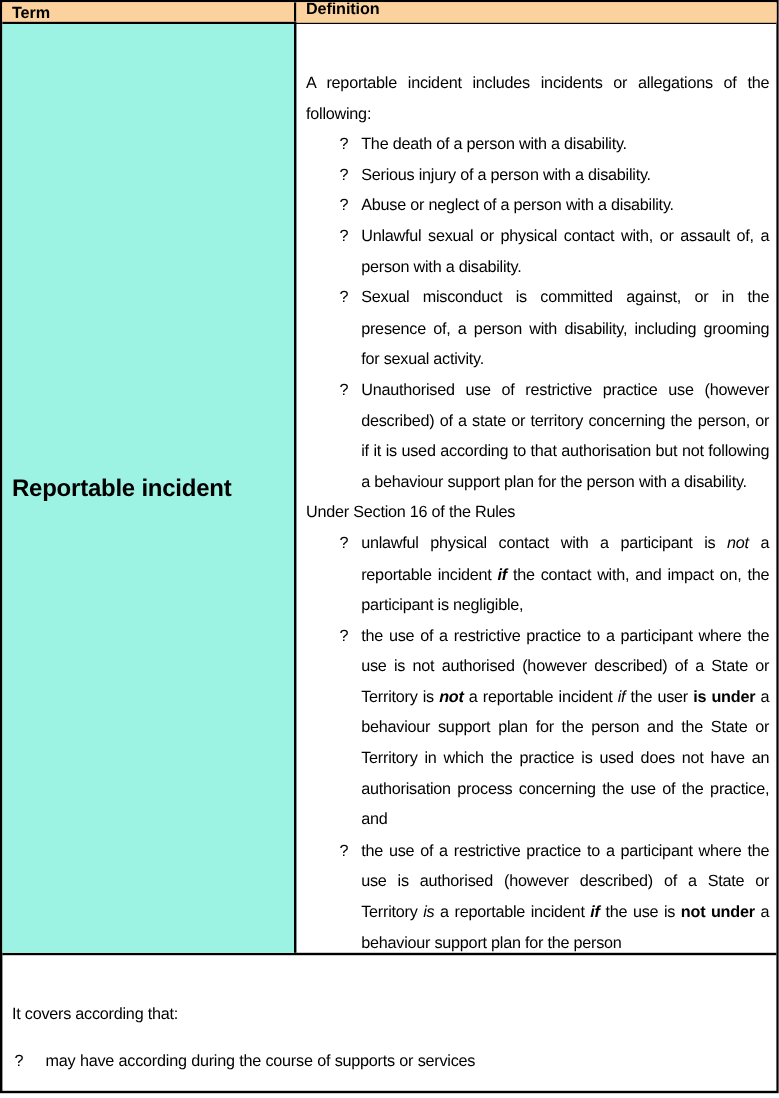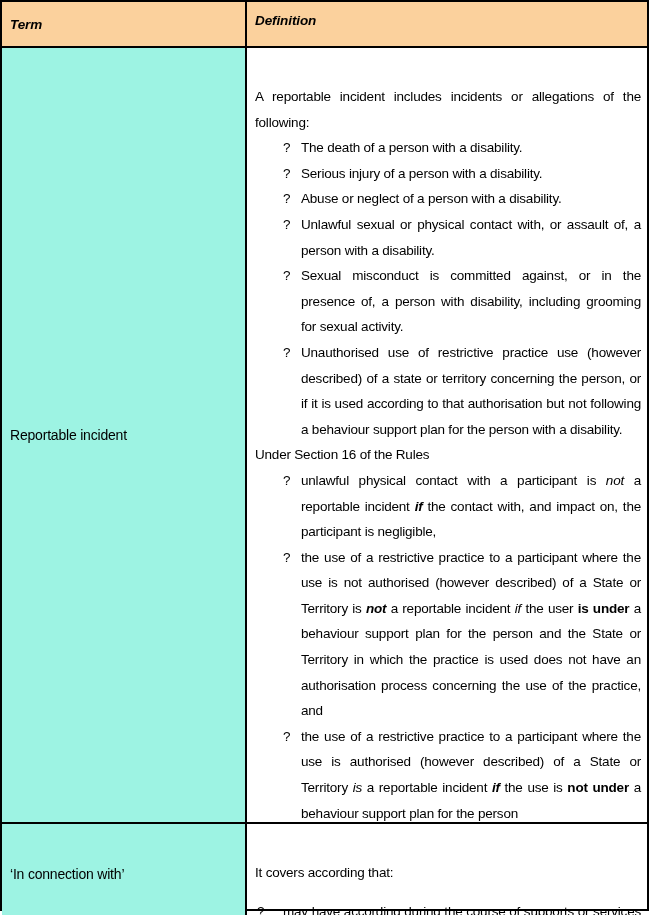--- a/index.html
+++ b/index.html
@@ -17,40 +17,39 @@
     font-family: "Liberation Sans", sans-serif;
   }
   .table {
     box-sizing: border-box;
     width: 649px; height: 911px;
     border: 2px solid var(--border-c);
     background: var(--body-bg);
   }
   .tr { display: flex; box-sizing: border-box; }
   .tr-header {
-    height: 46px;
+    height: 18px;
     border-bottom: 2px solid var(--border-c);
     background: var(--header-bg);
-    font-style: italic;
   }
   .tr-row1 { height: 776px; border-bottom: 2px solid var(--border-c); }
   .tr-row2 { height: 100px; }
   .td { box-sizing: border-box; overflow: hidden; }
   .td-term {
     width: 245px;
     border-right: 2px solid var(--border-c);
     background: var(--term-bg);
     display: flex; align-items: center;
     padding: 0 6px 0 8px;
   }
   .tr-header .td-term, .tr-header .td-def { background: var(--header-bg); }
   .td-def { width: 400px; padding: 5px 6px 12px 8px; }
   .th-label { font-weight: bold; font-size: 13.5px; letter-spacing: -0.1px; }
   .tr-header .td-def { display: flex; align-items: center; }
-  .term-label { font-weight: normal; font-size: 14px; letter-spacing: -0.2px; }
+  .term-label { font-weight: bold; font-size: 20px; letter-spacing: -0.2px; }
   .def-content {
     font-size: 13.5px;
     line-height: 25.6px;
     letter-spacing: -0.2px;
     text-align: justify;
     margin-top: 31px;
   }
   .block-p { text-align: justify; }
   .li { position: relative; padding-left: 46px; }
   .li .bullet { position: absolute; left: 28px; top: 0; }
@@ -84,21 +83,18 @@
         <div class="li"><span class="bullet">?</span><span>Sexual misconduct is committed against, or in the presence of, a person with disability, including grooming for sexual activity.</span></div>
         <div class="li"><span class="bullet">?</span><span>Unauthorised use of restrictive practice use (however described) of a state or territory concerning the person, or if it is used according to that authorisation but not following a behaviour support plan for the person with a disability.</span></div>
         <div class="block-p"><span>Under Section 16 of the Rules</span></div>
         <div class="li"><span class="bullet">?</span><span>unlawful physical contact with a participant is </span><span style="font-style: italic;">not</span><span> a reportable incident </span><span style="font-weight: bold; font-style: italic;">if</span><span> the contact with, and impact on, the participant is negligible,</span></div>
         <div class="li"><span class="bullet">?</span><span>the use of a restrictive practice to a participant where the use is not authorised (however described) of a State or Territory is </span><span style="font-weight: bold; font-style: italic;">not</span><span> a reportable incident </span><span style="font-style: italic;">if</span><span> the user </span><span style="font-weight: bold;">is under</span><span> a behaviour support plan for the person and the State or Territory in which the practice is used does not have an authorisation process concerning the use of the practice, and</span></div>
         <div class="li"><span class="bullet">?</span><span>the use of a restrictive practice to a participant where the use is authorised (however described) of a State or Territory </span><span style="font-style: italic;">is</span><span> a reportable incident </span><span style="font-weight: bold; font-style: italic;">if</span><span> the use is </span><span style="font-weight: bold;">not under</span><span> a behaviour support plan for the person</span></div>
       </div>
   </div>
 
   <div class="tr tr-row2">
-    <div class="td td-term">
-      <span class="term-label">‘In connection with’</span>
-    </div>
     <div class="td td-def def-content">
         <div class="block-p"><span>It covers according that:</span></div>
         <div class="li flush"><span class="bullet">?</span><span>may have according during the course of supports or services being provided;</span></div>
       </div>
   </div>
 </div>
 
 </body></html>

